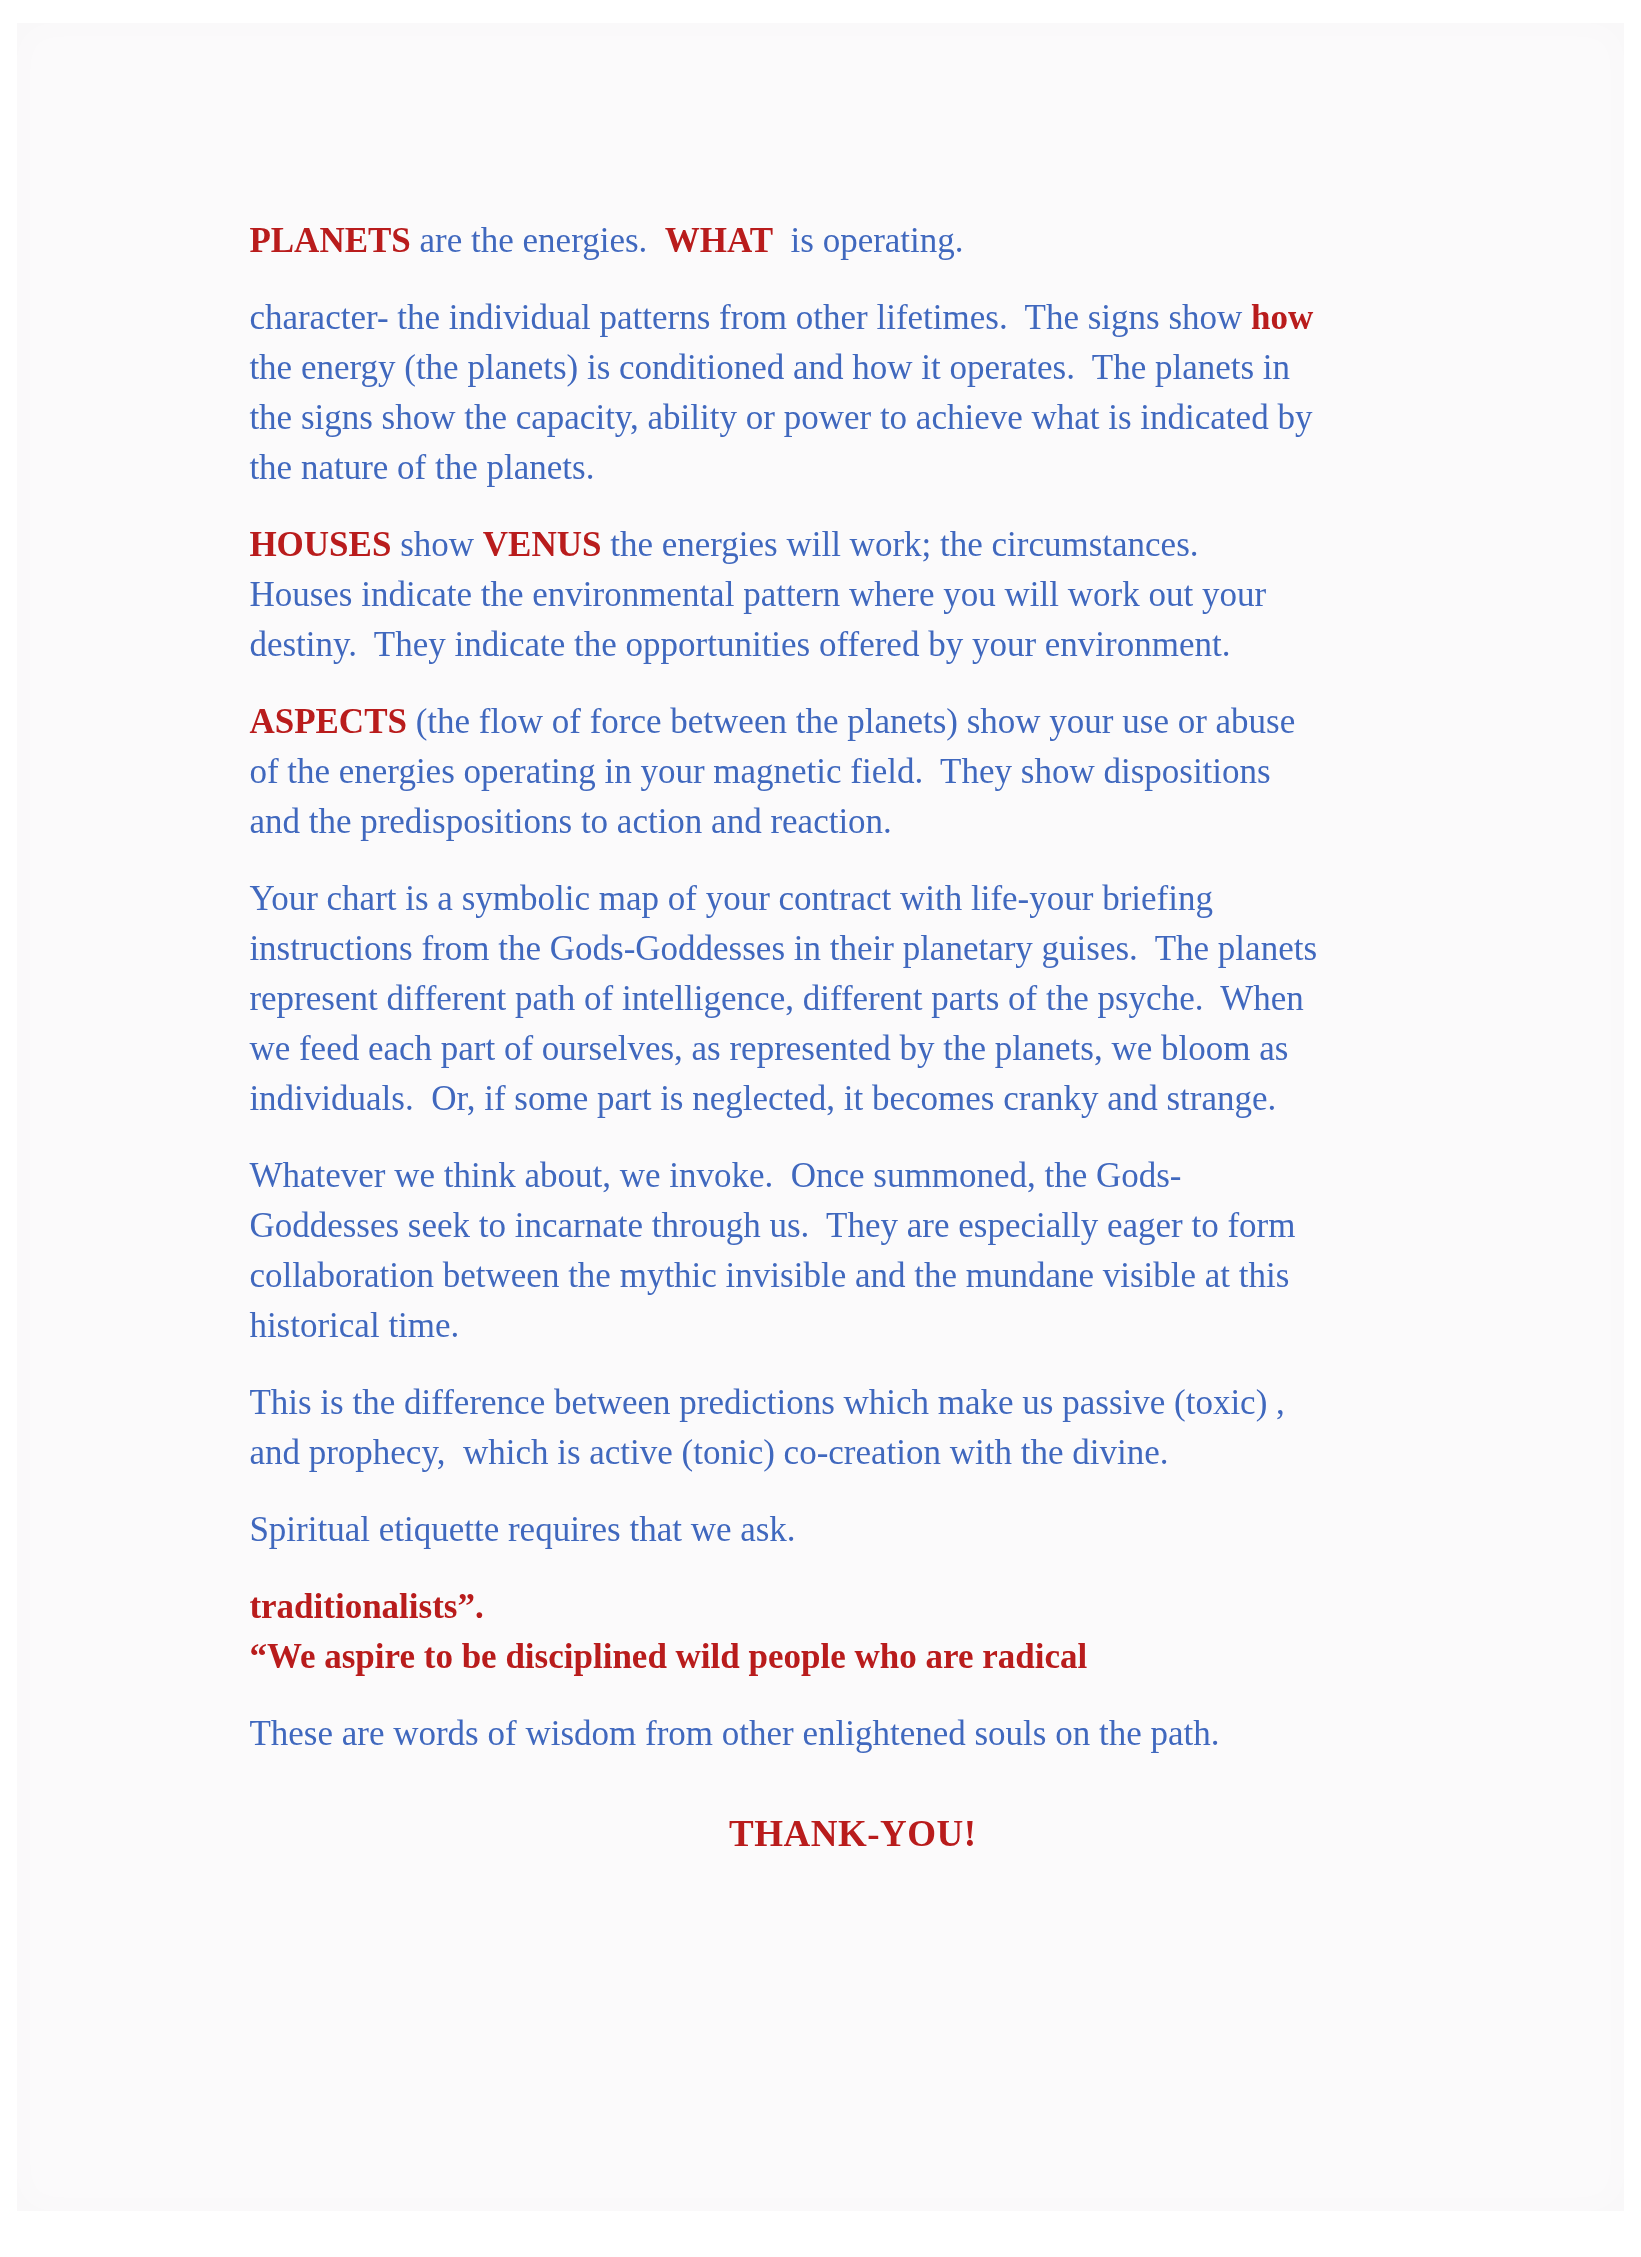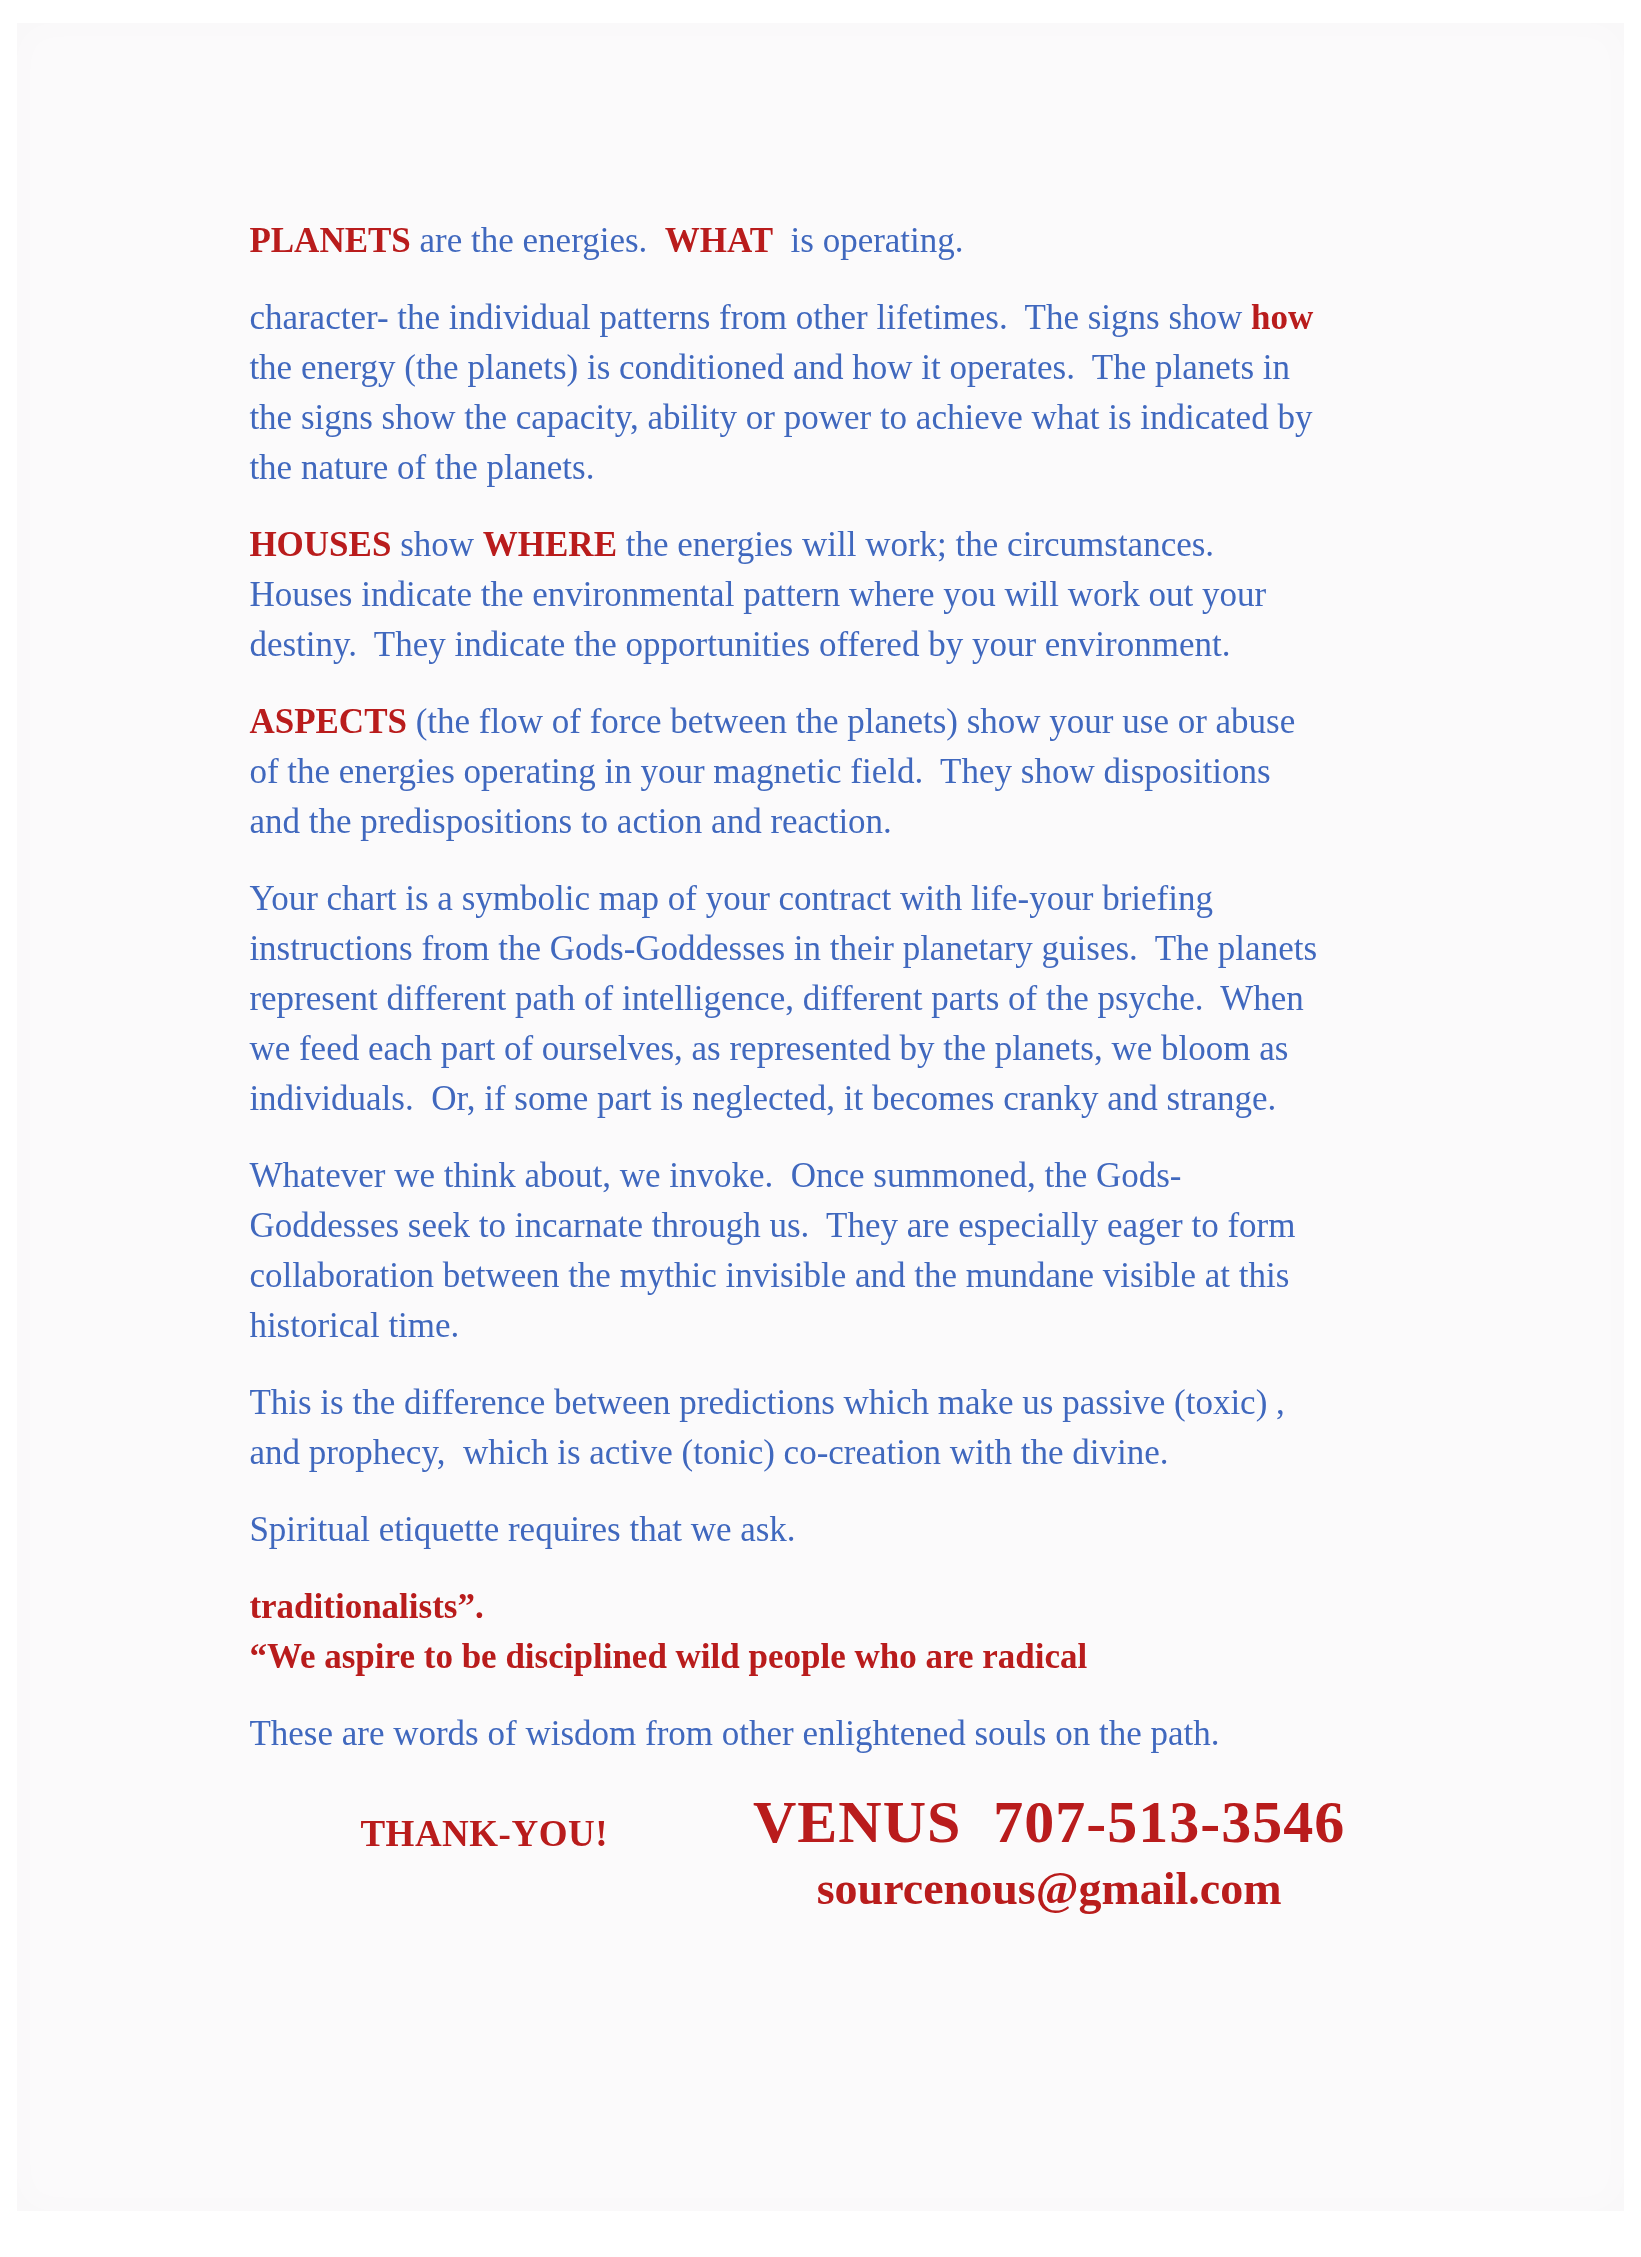--- a/index.html
+++ b/index.html
@@ -81,21 +81,21 @@
       <div class="para">
           <div class="line"><span class="b">PLANETS</span><span> are the energies.  </span><span class="b">WHAT</span><span>  is operating.</span></div>
         </div>
       <div class="para">
           <div class="line"><span>character- the individual patterns from other lifetimes.  The signs show </span><span class="b">how</span></div>
           <div class="line"><span>the energy (the planets) is conditioned and how it operates.  The planets in</span></div>
           <div class="line"><span>the signs show the capacity, ability or power to achieve what is indicated by</span></div>
           <div class="line"><span>the nature of the planets.</span></div>
         </div>
       <div class="para">
-          <div class="line"><span class="b">HOUSES</span><span> show </span><span class="b">WHERE</span><span> the energies will work; the circumstances.</span></div>
+          <div class="line"><span class="b">HOUSES</span><span> show </span><span class="b">VENUS</span><span> the energies will work; the circumstances.</span></div>
           <div class="line"><span>Houses indicate the environmental pattern where you will work out your</span></div>
           <div class="line"><span>destiny.  They indicate the opportunities offered by your environment.</span></div>
         </div>
       <div class="para">
           <div class="line"><span class="b">ASPECTS</span><span> (the flow of force between the planets) show your use or abuse</span></div>
           <div class="line"><span>of the energies operating in your magnetic field.  They show dispositions</span></div>
           <div class="line"><span>and the predispositions to action and reaction.</span></div>
         </div>
       <div class="para">
           <div class="line"><span>Your chart is a symbolic map of your contract with life-your briefing</span></div>
@@ -120,22 +120,18 @@
       <div class="para">
           <div class="line"><span class="b">traditionalists”.</span></div>
           <div class="line"><span class="b">“We aspire to be disciplined wild people who are radical</span></div>
         </div>
       <div class="para">
           <div class="line"><span>These are words of wisdom from other enlightened souls on the path.</span></div>
         </div>
 
       <div class="footer">
         <div class="thanks b">THANK-YOU!</div>
-        <div class="contact">
-          <div class="venus b">VENUS  707-513-3546</div>
-          <div class="email b">sourcenous@gmail.com</div>
-        </div>
       </div>
 
     </div>
   </div>
 </div>
 
 
 </body></html>

